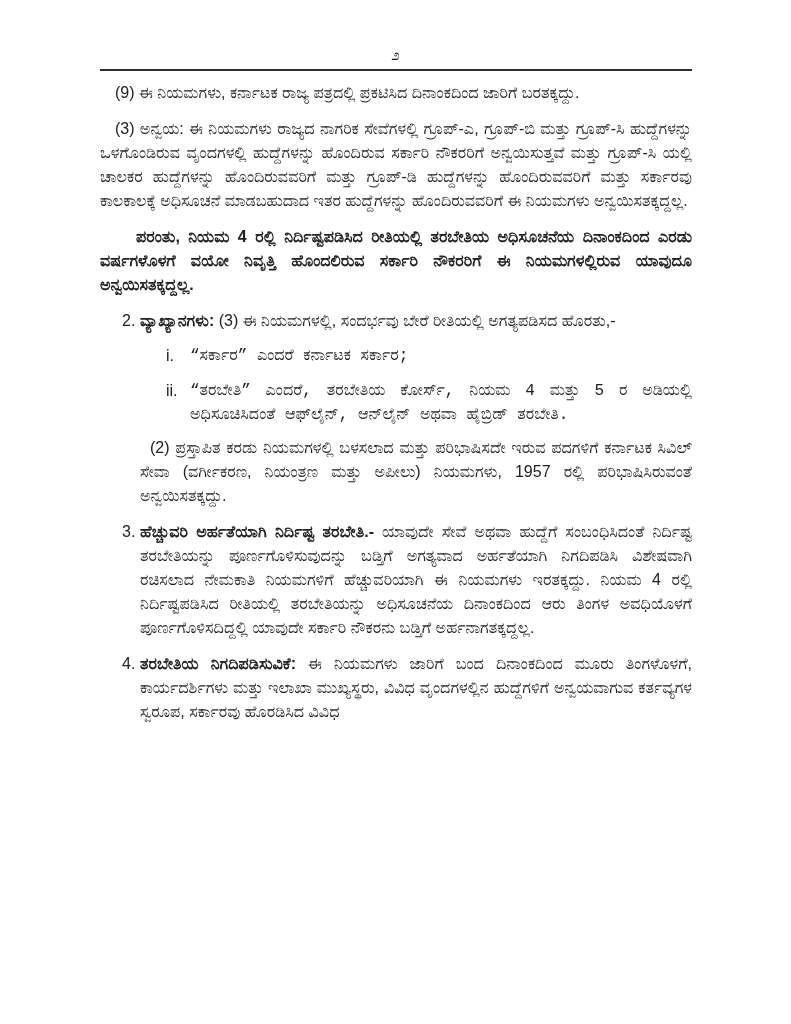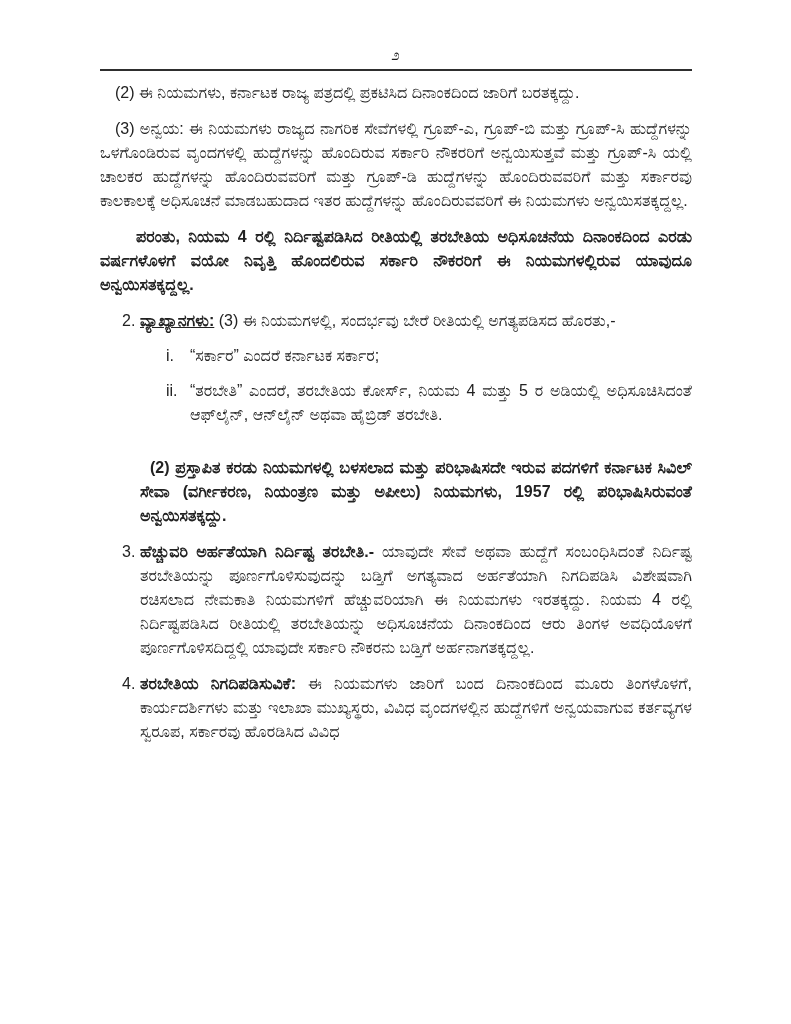--- a/index.html
+++ b/index.html
@@ -46,58 +46,58 @@
     }
     .section-num {
       flex: 0 0 18px;
       margin-left: 22px;
     }
     .section-body {
       flex: 1;
       text-align: justify;
     }
     .bold { font-weight: bold; }
-    .bold-underline { font-weight: bold; text-decoration: underline; }
+    .bold-underline { font-weight: bold; }
     .defn-item {
       display: flex;
       margin-top: 11px;
     }
     .defn-marker {
       flex: 0 0 24px;
       margin-left: 26px;
     }
     .defn-text {
       flex: 1;
       text-align: justify;
+      font-family: Liberation Mono, monospace;
     }
     .sub-para {
-      margin-top: 29px;
+      margin-top: 9px;
       text-align: justify;
       text-indent: 10px;
-      font-weight: bold;
     }
     .explanation {
       margin-left: 37px;
       text-align: justify;
       margin-bottom: 12px;
     }
   </style>
 </head>
 <body>
 
 <div class="page">
 
   <div class="page-header">
     <span class="page-number">೨</span>
   </div>
   <div class="header-rule"></div>
 
   <div class="content">
 
-    <p class="para indent-sm">(2) ಈ ನಿಯಮಗಳು, ಕರ್ನಾಟಕ ರಾಜ್ಯ ಪತ್ರದಲ್ಲಿ ಪ್ರಕಟಿಸಿದ ದಿನಾಂಕದಿಂದ ಜಾರಿಗೆ ಬರತಕ್ಕದ್ದು.</p>
+    <p class="para indent-sm">(9) ಈ ನಿಯಮಗಳು, ಕರ್ನಾಟಕ ರಾಜ್ಯ ಪತ್ರದಲ್ಲಿ ಪ್ರಕಟಿಸಿದ ದಿನಾಂಕದಿಂದ ಜಾರಿಗೆ ಬರತಕ್ಕದ್ದು.</p>
 
     <p class="para indent-sm">(3) ಅನ್ವಯ: ಈ ನಿಯಮಗಳು ರಾಜ್ಯದ ನಾಗರಿಕ ಸೇವೆಗಳಲ್ಲಿ ಗ್ರೂಪ್-ಎ, ಗ್ರೂಪ್-ಬಿ ಮತ್ತು ಗ್ರೂಪ್-ಸಿ ಹುದ್ದೆಗಳನ್ನು ಒಳಗೊಂಡಿರುವ ವೃಂದಗಳಲ್ಲಿ ಹುದ್ದೆಗಳನ್ನು ಹೊಂದಿರುವ ಸರ್ಕಾರಿ ನೌಕರರಿಗೆ ಅನ್ವಯಿಸುತ್ತವೆ ಮತ್ತು ಗ್ರೂಪ್-ಸಿ ಯಲ್ಲಿ ಚಾಲಕರ ಹುದ್ದೆಗಳನ್ನು ಹೊಂದಿರುವವರಿಗೆ ಮತ್ತು ಗ್ರೂಪ್-ಡಿ ಹುದ್ದೆಗಳನ್ನು ಹೊಂದಿರುವವರಿಗೆ ಮತ್ತು ಸರ್ಕಾರವು ಕಾಲಕಾಲಕ್ಕೆ ಅಧಿಸೂಚನೆ ಮಾಡಬಹುದಾದ ಇತರ ಹುದ್ದೆಗಳನ್ನು ಹೊಂದಿರುವವರಿಗೆ ಈ ನಿಯಮಗಳು ಅನ್ವಯಿಸತಕ್ಕದ್ದಲ್ಲ.</p>
 
     <p class="para indent-lg">ಪರಂತು, ನಿಯಮ 4 ರಲ್ಲಿ ನಿರ್ದಿಷ್ಟಪಡಿಸಿದ ರೀತಿಯಲ್ಲಿ ತರಬೇತಿಯ ಅಧಿಸೂಚನೆಯ ದಿನಾಂಕದಿಂದ ಎರಡು ವರ್ಷಗಳೊಳಗೆ ವಯೋ ನಿವೃತ್ತಿ ಹೊಂದಲಿರುವ ಸರ್ಕಾರಿ ನೌಕರರಿಗೆ ಈ ನಿಯಮಗಳಲ್ಲಿರುವ ಯಾವುದೂ ಅನ್ವಯಿಸತಕ್ಕದ್ದಲ್ಲ.</p>
 
     <div class="section">
       <div class="section-num">2.</div>
       <div class="section-body">
         <span class="bold-underline">ವ್ಯಾಖ್ಯಾನಗಳು:</span><span> (3) ಈ ನಿಯಮಗಳಲ್ಲಿ, ಸಂದರ್ಭವು ಬೇರೆ ರೀತಿಯಲ್ಲಿ ಅಗತ್ಯಪಡಿಸದ ಹೊರತು,-</span>
 

